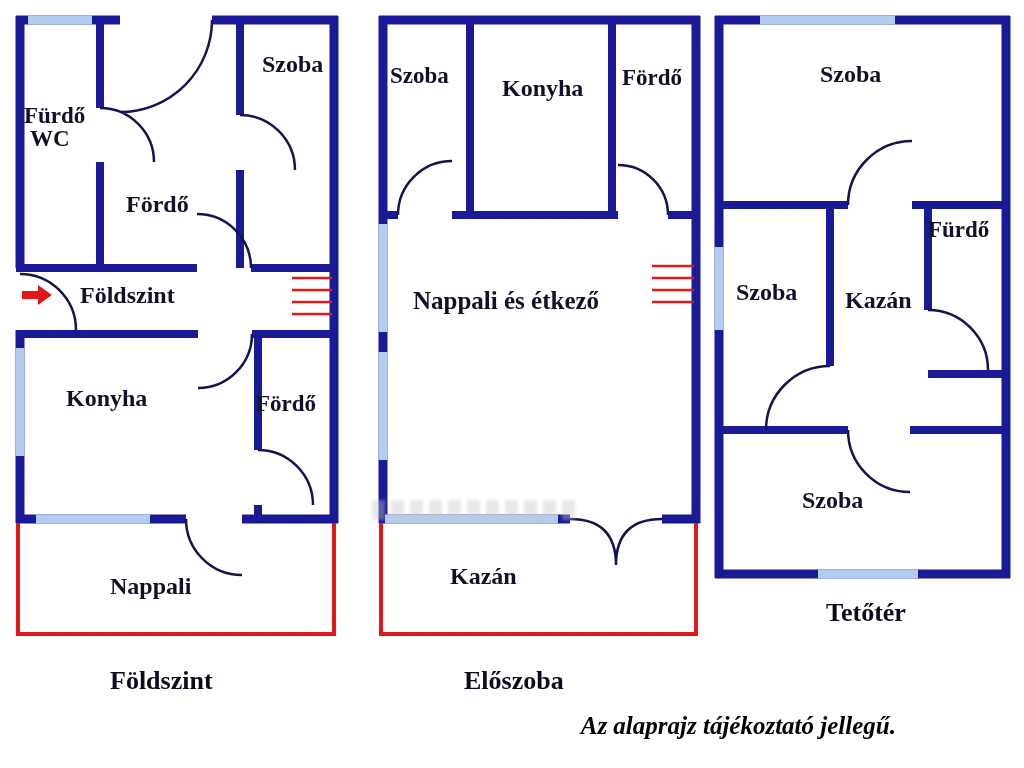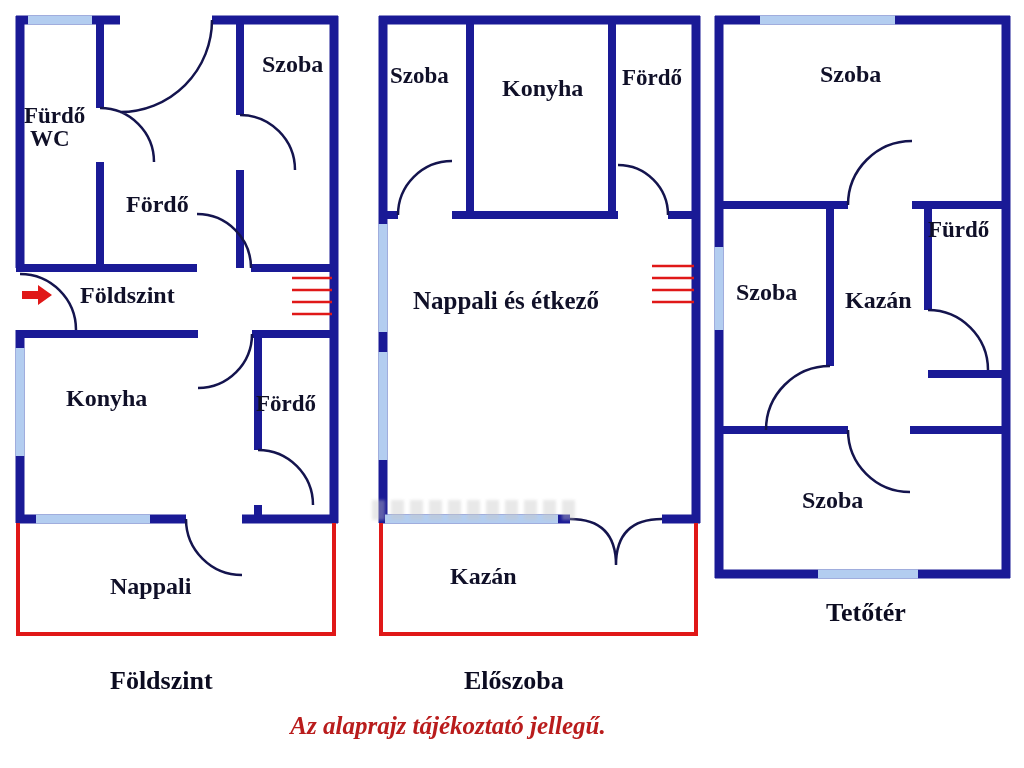--- a/index.html
+++ b/index.html
@@ -10,22 +10,22 @@
   .iwall{stroke:#1a1a96;stroke-width:8;fill:none;}
   .window{stroke:#b3cdf0;stroke-width:9;fill:none;}
   .arc{stroke:#14144e;stroke-width:2.5;fill:none;}
   .redline{stroke:#e01818;stroke-width:4;fill:none;}
   .stair{stroke:#e01818;stroke-width:2.5;fill:none;}
   .lbl{position:absolute;font-weight:bold;color:#101028;font-size:23px;white-space:nowrap;
        line-height:1.05;}
   .lbl.big{font-size:24px;}
   .lbl.xl{font-size:25px;}
   .floorname{position:absolute;font-weight:bold;color:#0b0b20;font-size:26px;white-space:nowrap;}
-  .caption{position:absolute;left:0;top:712px;width:896px;text-align:center;
-           font-weight:bold;font-style:italic;font-size:25px;color:#b91c1c;}
+  .caption{position:absolute;left:0;top:712px;width:896px;text-align:right;
+           font-weight:bold;font-style:italic;font-size:25px;color:#000000;}
   .watermark{position:absolute;left:372px;top:500px;width:205px;height:20px;opacity:.40;
              filter:blur(1.5px);
              background:repeating-linear-gradient(90deg,#c6c6c6 0 13px,transparent 13px 19px);}
 </style>
 </head>
 <body>
 
 <div id="canvas">
 
   <svg width="1024" height="768" viewBox="0 0 1024 768">

